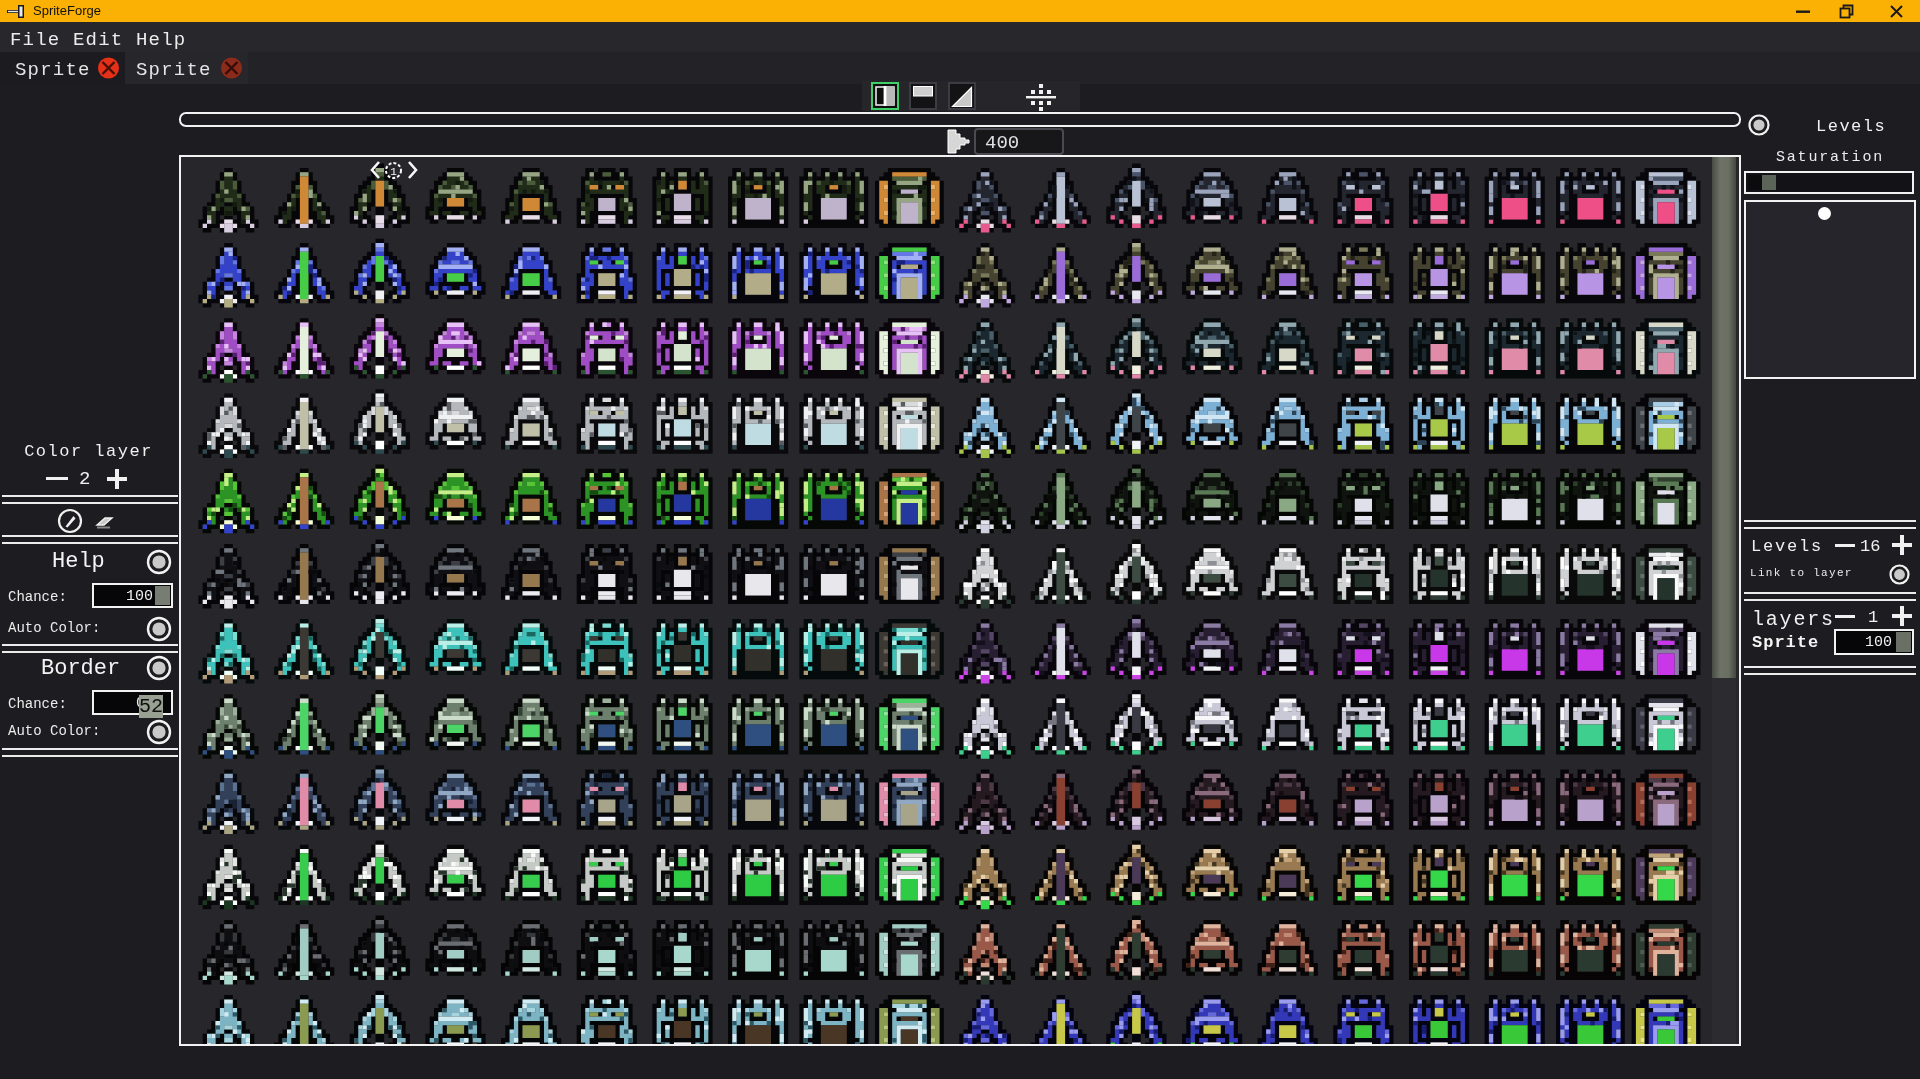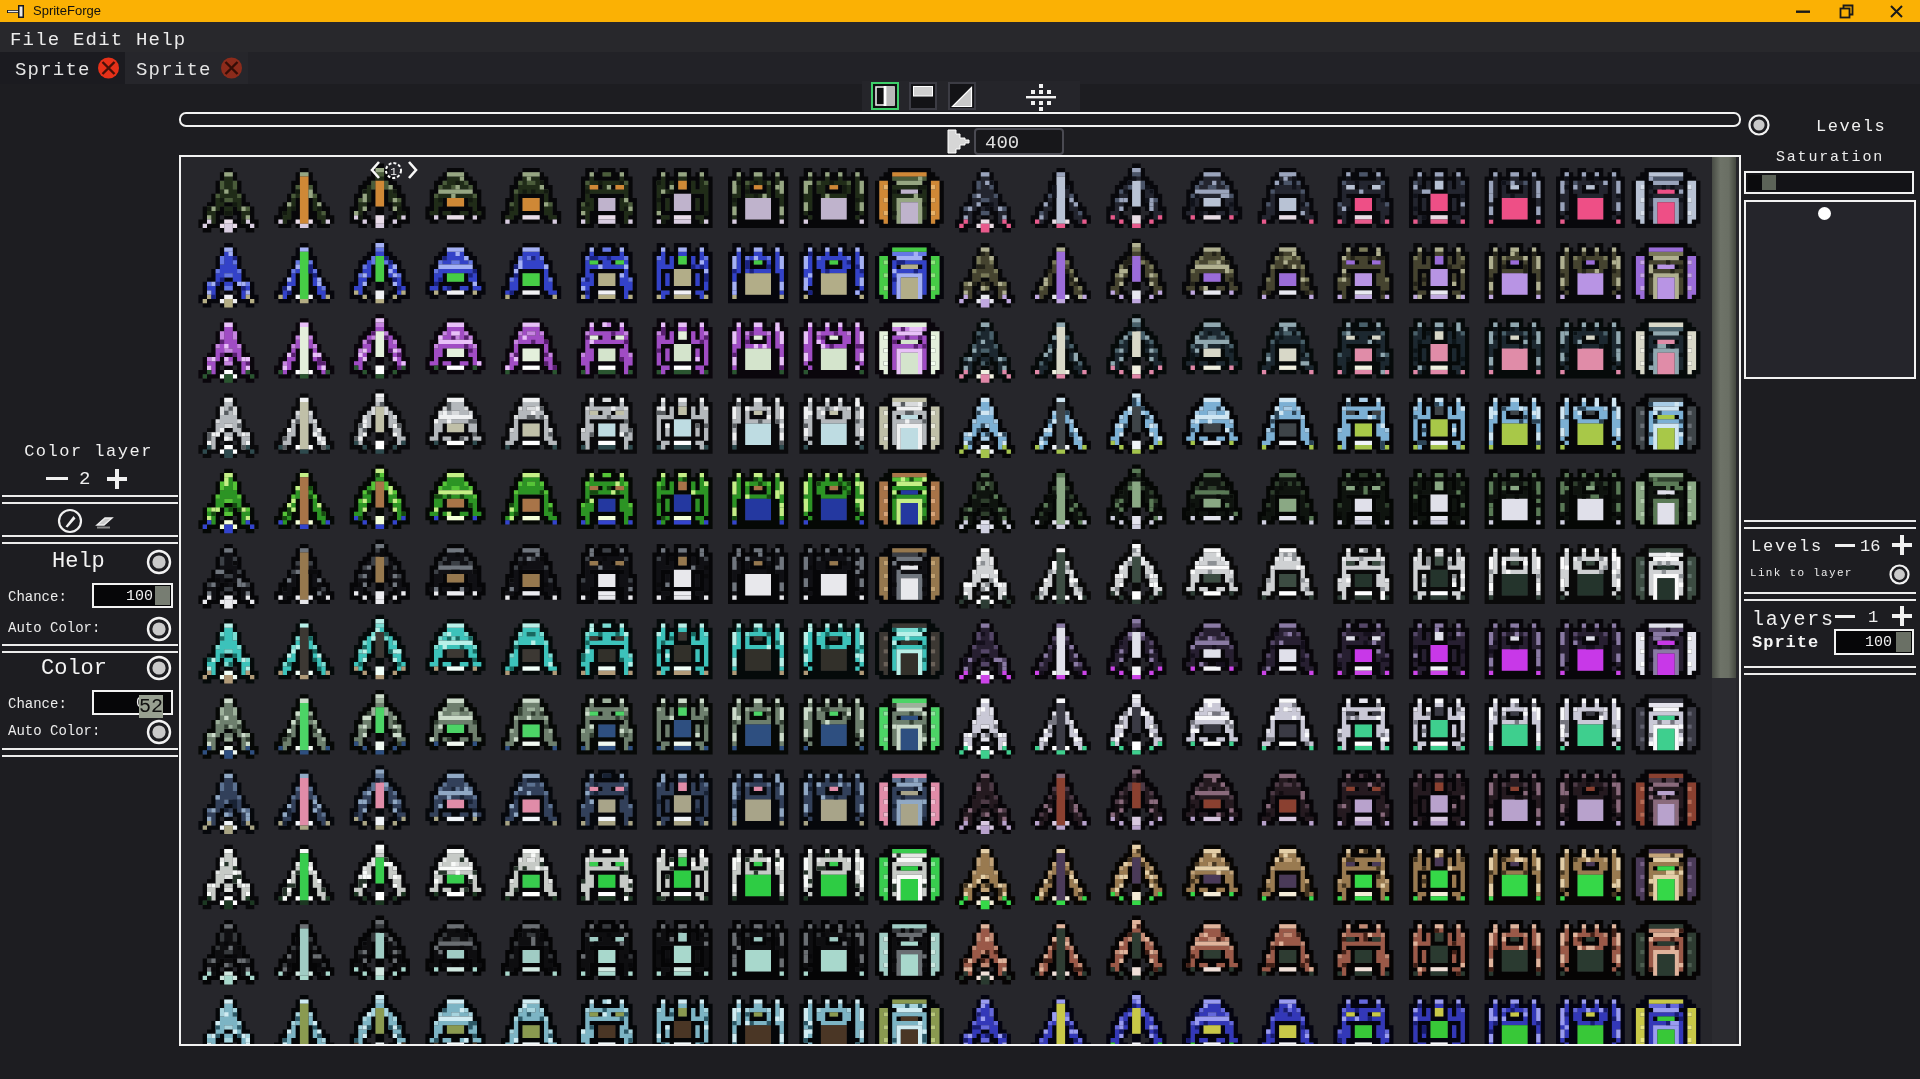--- a/index.html
+++ b/index.html
@@ -1404,21 +1404,21 @@
 <div class="abs" style="left:92px;top:583px;width:81px;height:25px;border:2px solid #f2f2f2;background:#060608">
  <div class="abs" style="right:18px;top:3px;font-size:15px;color:#f0f0f0">100</div>
  <div class="abs" style="right:1px;top:1px;width:15px;height:19px;background:#777d72"></div>
 </div>
 <div class="abs" style="left:8px;top:620px;font-size:14px;color:#ececec">Auto Color:</div>
 <svg class="abs" style="left:146px;top:616px" width="26" height="26">
  <circle cx="13" cy="13" r="11" fill="none" stroke="#f2f2f2" stroke-width="2.4"></circle>
  <circle cx="13" cy="13" r="6.6" fill="#c9c9c9"></circle>
 </svg>
 <div class="abs" style="left:2px;top:644px;width:176px;height:9px;border-top:2px solid #ececec;border-bottom:2px solid #ececec"></div>
-<div class="abs" style="left:41px;top:656px;font-size:22px;color:#f4f4f4">Color</div>
+<div class="abs" style="left:41px;top:656px;font-size:22px;color:#f4f4f4">Border</div>
 <svg class="abs" style="left:146px;top:655px" width="26" height="26">
  <circle cx="13" cy="13" r="11" fill="none" stroke="#f2f2f2" stroke-width="2.4"></circle>
  <circle cx="13" cy="13" r="6.6" fill="#c9c9c9"></circle>
 </svg>
 <div class="abs" style="left:8px;top:696px;font-size:14px;color:#ececec">Chance:</div>
 <div class="abs" style="left:92px;top:690px;width:81px;height:25px;border:2px solid #f2f2f2;background:#060608">
  <div class="abs" style="right:26px;top:3px;font-size:15px;color:#f0f0f0">0</div>
  <div class="abs" style="right:8px;top:3px;font-size:20px;color:#101010;background:#98a091">52</div>
 </div>
 <div class="abs" style="left:8px;top:723px;font-size:14px;color:#ececec">Auto Color:</div>

